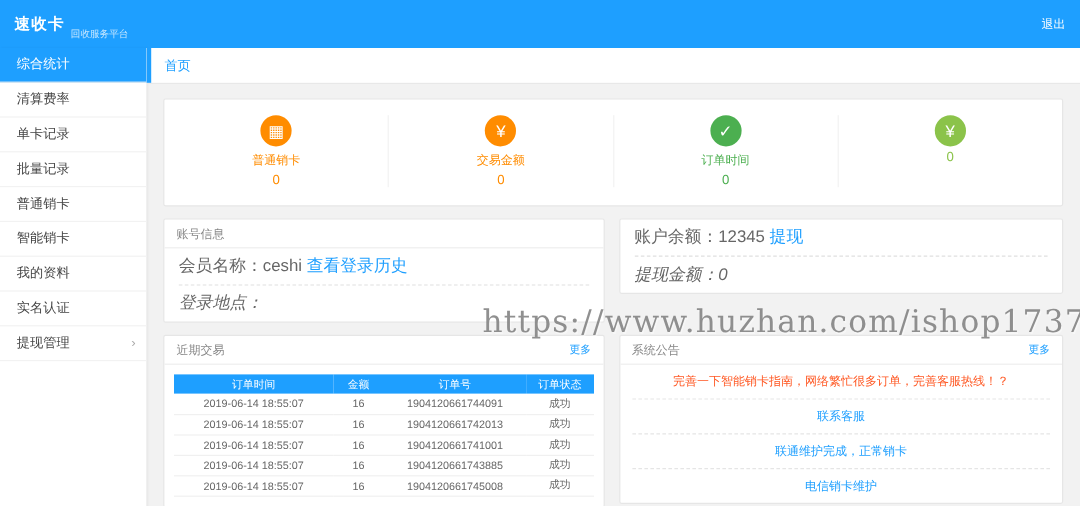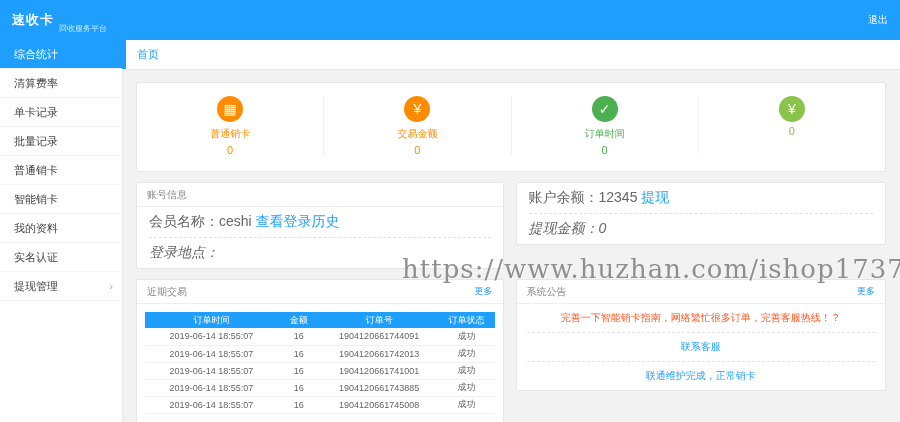--- a/index.html
+++ b/index.html
@@ -244,20 +244,21 @@
 
         <div class="card col-r">
           <div class="card-header">
             <span>系统公告</span>
             <span class="more-link">更多</span>
           </div>
           <div>
             <div class="notice-item n-red">完善一下智能销卡指南，网络繁忙很多订单，完善客服热线！？</div>
             <div class="notice-item n-blue">联系客服</div>
             <div class="notice-item n-blue">联通维护完成，正常销卡</div>
+            <div class="notice-item n-blue">电信销卡维护</div>
           </div>
         </div>
       </div>
 
     </div>
   </div>
 </div>
 
 <div class="watermark">https://www.huzhan.com/ishop17374</div>
 

